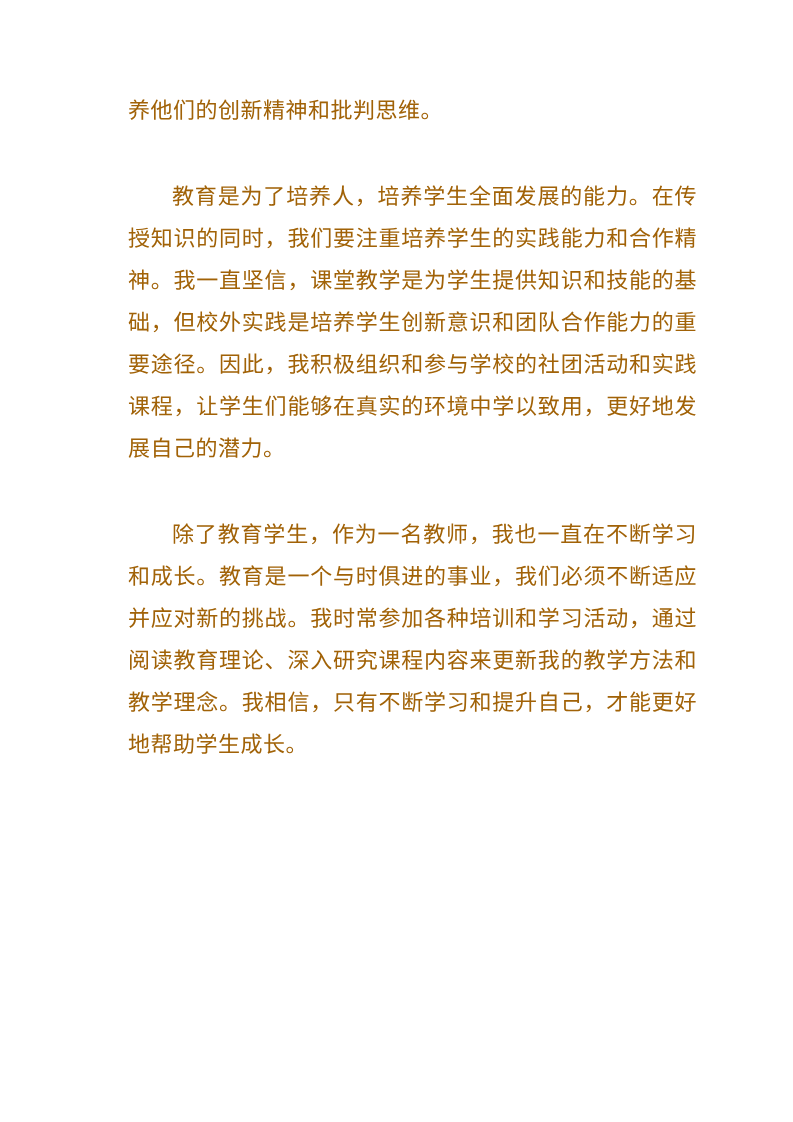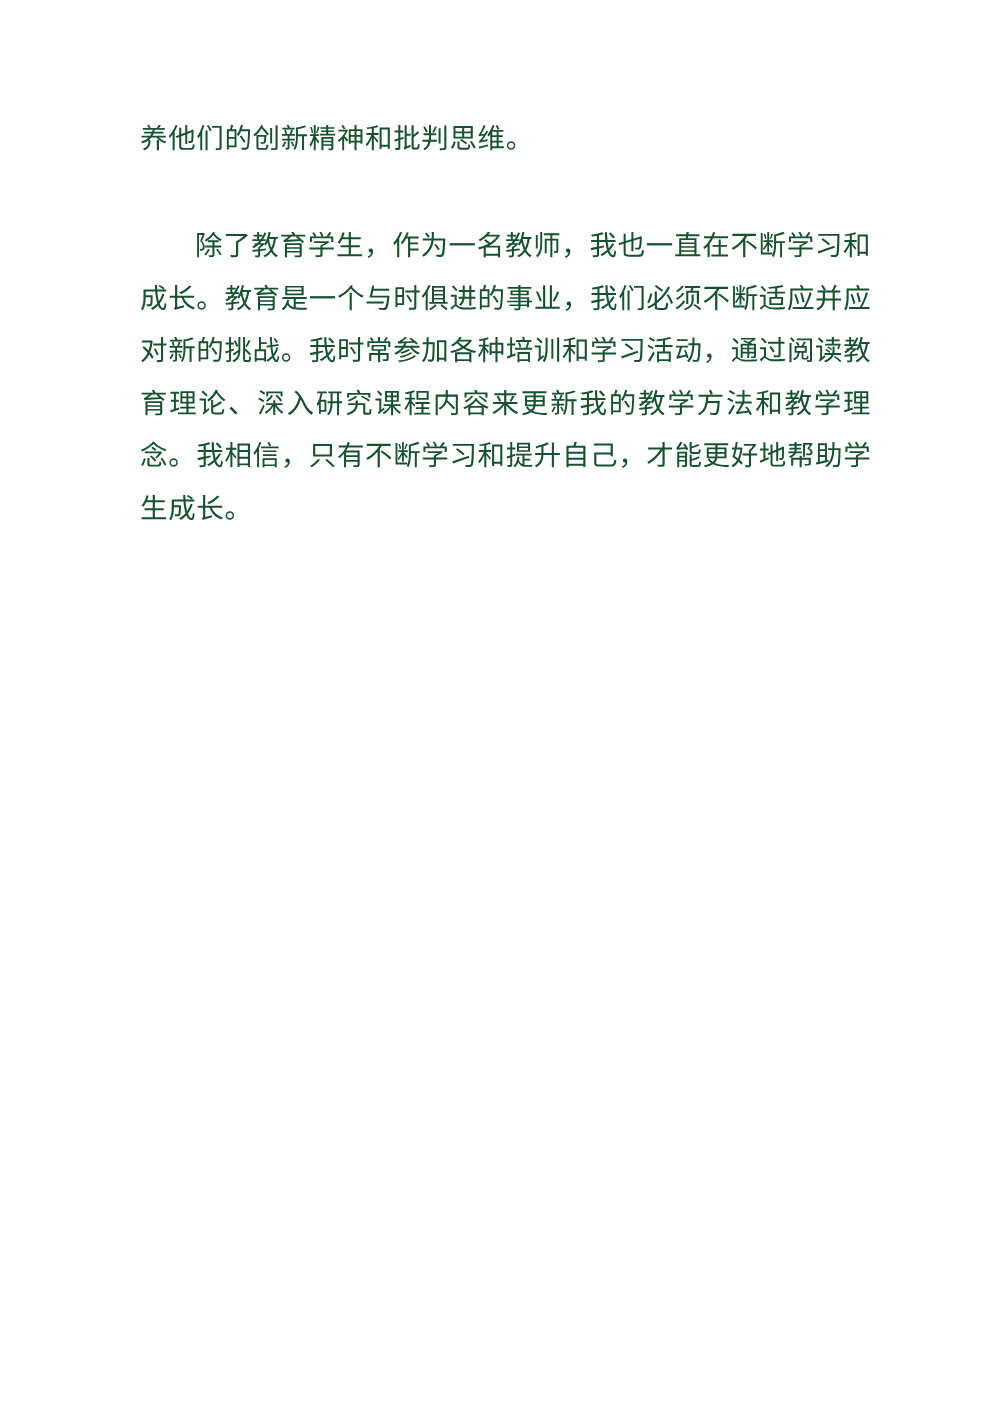--- a/index.html
+++ b/index.html
@@ -16,33 +16,34 @@
     box-sizing: border-box;
     width: 793px;
     height: 1122px;
     background: #ffffff;
     padding: 90px 96px 0 112px;
   }
   .para {
     font-family: "Liberation Serif", "DejaVu Serif", serif;
     font-size: 22px;
     line-height: 42px;
-    color: #14532d;
+    color: #a16207;
     text-align: justify;
     text-justify: inter-ideograph;
     letter-spacing: 0.5px;
-    margin: 0 0 44px 0;
+    margin: 0 0 44px 16px;
     word-break: break-all;
   }
   .para.indented {
     text-indent: 2em;
   }
   .para:last-child {
     margin-bottom: 0;
   }
 </style>
 </head>
 <body>
 
 <div class="page">
   <p class="para continuation">养他们的创新精神和批判思维。</p>
+  <p class="para indented">教育是为了培养人，培养学生全面发展的能力。在传授知识的同时，我们要注重培养学生的实践能力和合作精神。我一直坚信，课堂教学是为学生提供知识和技能的基础，但校外实践是培养学生创新意识和团队合作能力的重要途径。因此，我积极组织和参与学校的社团活动和实践课程，让学生们能够在真实的环境中学以致用，更好地发展自己的潜力。</p>
   <p class="para indented">除了教育学生，作为一名教师，我也一直在不断学习和成长。教育是一个与时俱进的事业，我们必须不断适应并应对新的挑战。我时常参加各种培训和学习活动，通过阅读教育理论、深入研究课程内容来更新我的教学方法和教学理念。我相信，只有不断学习和提升自己，才能更好地帮助学生成长。</p>
 </div>
 
 </body></html>

